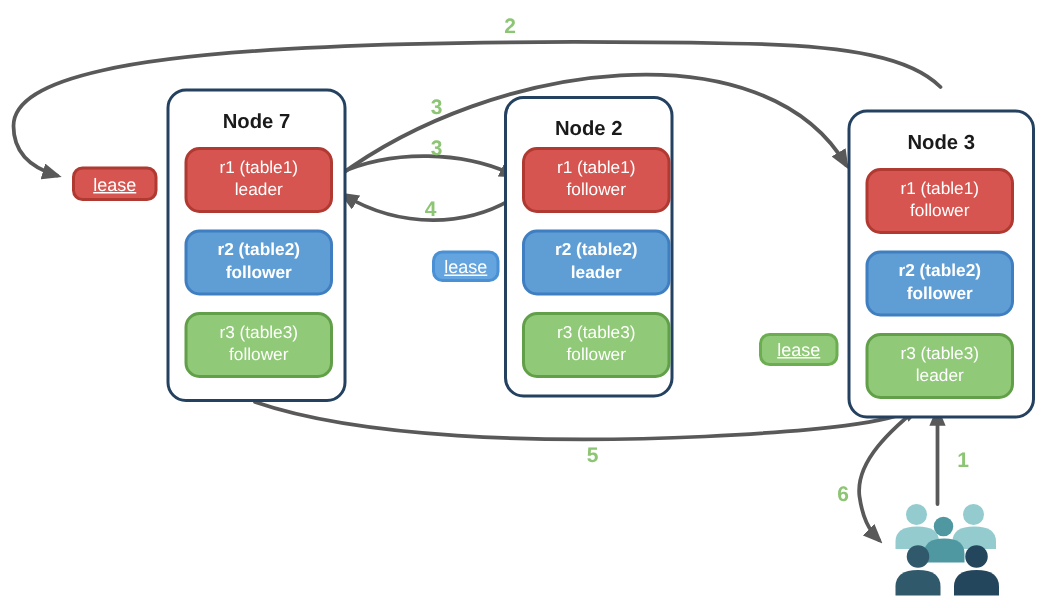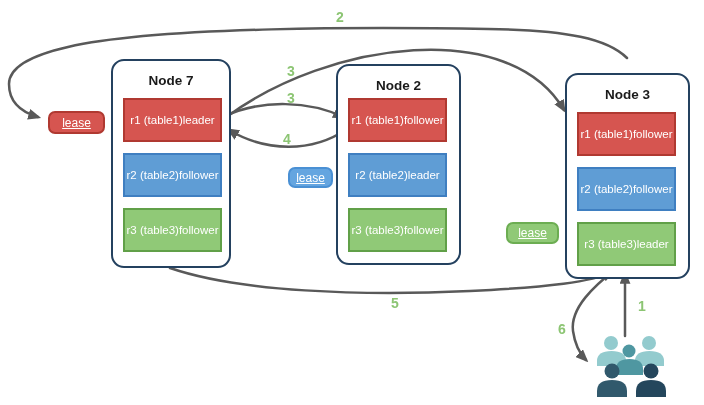--- a/index.html
+++ b/index.html
@@ -13,36 +13,36 @@
   }
   svg.layer{position:absolute;left:0;top:0;width:704px;height:405px;}
   .arrow{fill:none;stroke:var(--arrow,#595959);stroke-width:2.5;stroke-linecap:round;}
   .arrowhead{fill:var(--arrow,#595959);}
 
   .node{
     position:absolute;box-sizing:border-box;background:#fff;
     border:2px solid var(--node-border,#24415f);border-radius:13px;
   }
   #node1{left:111px;top:59px;width:120px;height:209px;}
-  #node2{left:336px;top:64px;width:125px;height:201px;}
+  #node2{left:336px;top:64px;width:113px;height:201px;}
   #node3{left:565px;top:59px;width:125px;height:206px;margin-top:14px;}
   .node-title{
     position:absolute;top:12px;left:0;width:100%;text-align:center;
     font-size:13.5px;font-weight:700;color:var(--title-text,#1a1a1a);
   }
   .replica{
     position:absolute;left:10px;width:99px;height:44px;box-sizing:border-box;
-    border:2px solid;border-radius:0;color:#fff;font-size:11.5px;line-height:1.3;
-    display:flex;flex-direction:row;align-items:center;justify-content:center;
+    border:2px solid;border-radius:10px;color:#fff;font-size:11.5px;line-height:1.3;
+    display:flex;flex-direction:column;align-items:center;justify-content:center;
     text-align:right;
   }
   #node1 .row1,#node3 .row1{top:37px;} #node1 .row2,#node3 .row2{top:92px;} #node1 .row3,#node3 .row3{top:147px;}
   #node2 .row1{top:32px;} #node2 .row2{top:87px;} #node2 .row3{top:142px;}
   .rep-red{background:var(--red,#d65550);border-color:var(--red-border,#b03931);}
-  .rep-blue{background:var(--blue,#5f9dd5);border-color:var(--blue-border,#3f7fc1);}
+  .rep-blue{background:var(--blue,#5f9dd5);border-color:var(--blue-border,#3f7fc1);font-weight:bold;}
   .rep-green{background:var(--green,#90c977);border-color:var(--green-border,#61a048);}
 
   .lease{
     position:absolute;box-sizing:border-box;border:2px solid;border-radius:7px;
     color:#fff;font-size:12px;display:flex;align-items:center;justify-content:center;text-decoration:underline;
   }
   #lease-red{left:48px;top:111px;width:57px;height:23px;background:var(--red,#d65550);border-color:var(--red-border,#b03931);}
   #lease-blue{left:288px;top:167px;width:45px;height:21px;background:var(--blue-lease,#64a5e0);border-color:var(--blue-lease-border,#4a90d4);}
   #lease-green{left:506px;top:222px;width:53px;height:22px;background:var(--green,#90c977);border-color:var(--green-lease-border,#6cad52);}
 

